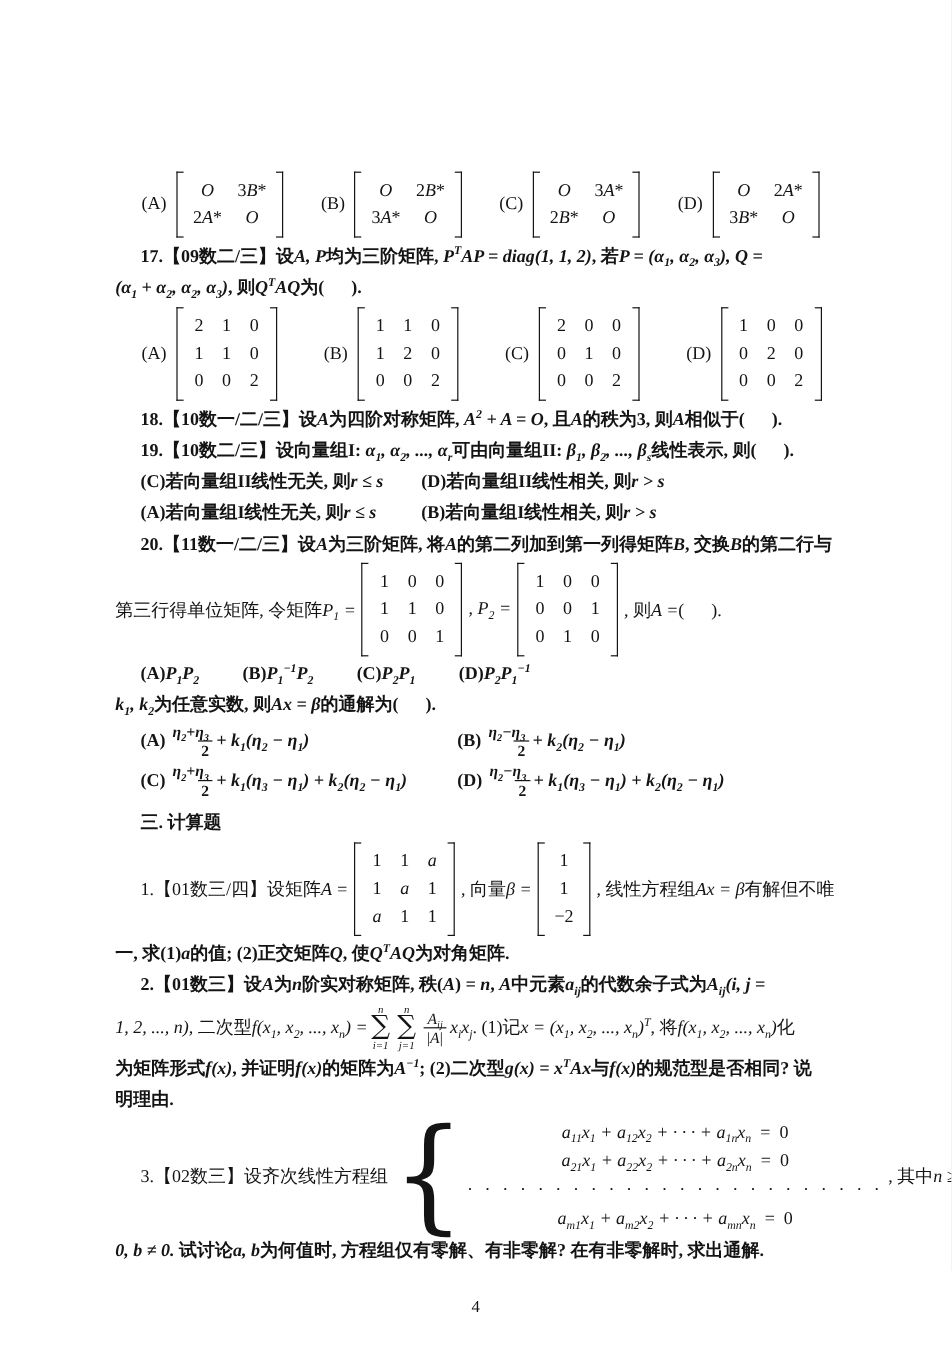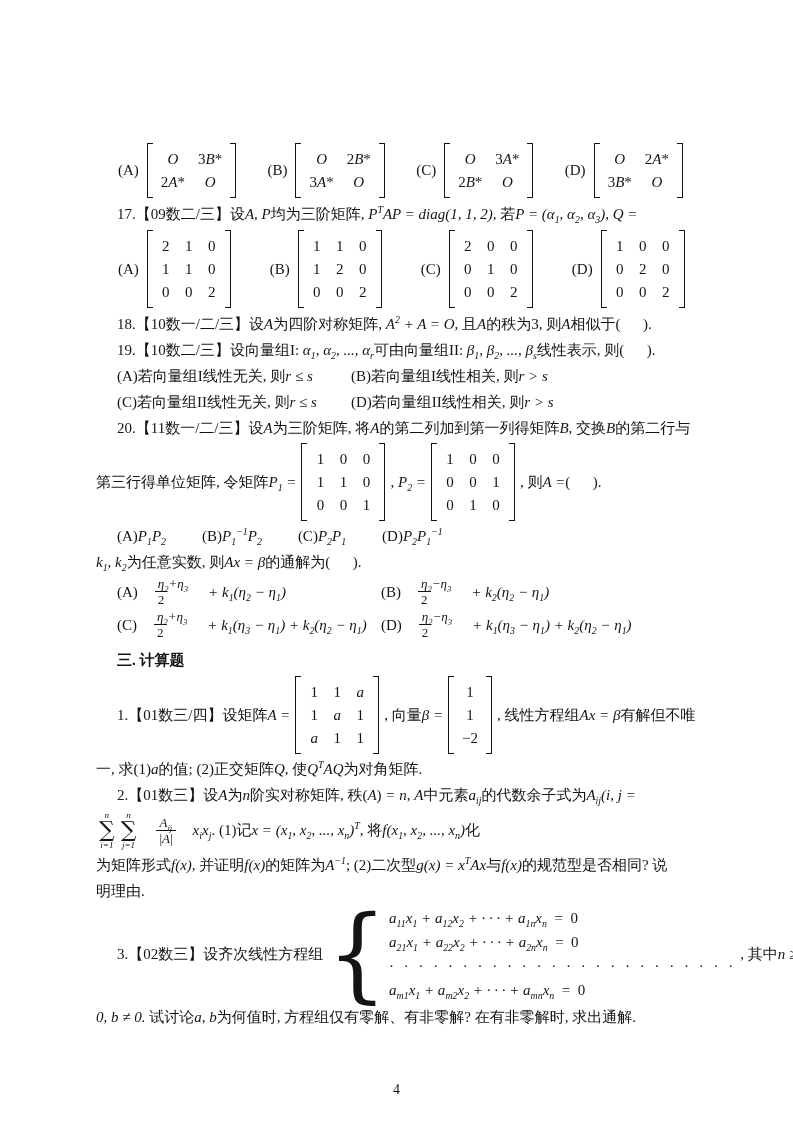--- a/index.html
+++ b/index.html
@@ -4,21 +4,21 @@
 <style>
   * { box-sizing: border-box; }
   html, body { margin:0; padding:0; background:#e9e9e9; }
   .page {
     position:relative; width:793px; height:1122px; margin:0 auto;
     background:#ffffff; color:#141414;
     font-family:"Liberation Serif","DejaVu Serif",serif; font-size:15px;
     overflow:hidden;
   }
   .content { position:absolute; left:96px; top:140px; width:604px; }
-  .line { margin:0; line-height:26px; white-space:nowrap; }
+  .line { margin:0; line-height:26px; white-space:nowrap;font-weight:bold; }
   .indent { text-indent:21px; }
   .pad-indent { padding-left:21px; }
   i { font-style:italic; }
   sub, sup { font-size:0.66em; line-height:0; }
 
   
   .matrix { display:inline-flex; align-items:stretch; vertical-align:middle; margin:0 5px; }
   .m-brack { width:6px; }
   .m-brack.left  { border-left:1.6px solid #141414; border-top:1.6px solid #141414; border-bottom:1.6px solid #141414; }
   .m-brack.right { border-right:1.6px solid #141414; border-top:1.6px solid #141414; border-bottom:1.6px solid #141414; }
@@ -38,34 +38,34 @@
   .two-col.q19 .col1 { width:234px; flex:0 0 auto; }
   .two-col.q21 .col1 { width:264px; flex:0 0 auto; }
   .optrow-tall { min-height:33px; }
   .optfrac { display:inline-flex; align-items:center; }
 
   
   .inline-row { display:flex; align-items:center; white-space:nowrap; margin:2px 0; }
   .inline-row > span { flex:0 0 auto; }
 
   
-  .frac { display:inline-flex; flex-direction:column; align-items:flex-start; margin:0 17px; font-size:13px; line-height:15px; vertical-align:middle; }
+  .frac { display:inline-flex; flex-direction:column; align-items:flex-end; margin:0 3px; font-size:13px; line-height:15px; vertical-align:middle; }
   .frac .num { padding:0 3px; }
   .frac .den { border-top:1px solid #141414; padding:0 3px; }
 
   
   .bigop { display:inline-flex; flex-direction:column; align-items:center; margin:0 3px; line-height:1; }
   .bigop .lim { font-size:9px; font-style:italic; line-height:10px; }
   .bigop .sigma { font-size:22px; line-height:20px; font-family:"DejaVu Serif",serif; }
 
   
   .system { display:inline-flex; align-items:center; margin:0 4px; }
   .sys-brace { font-size:94px; line-height:1; transform:scaleY(1.1); font-family:"DejaVu Serif",serif; font-weight:300; }
   .eqs { display:flex; flex-direction:column; padding-left:2px; }
-  .eq { line-height:24px; white-space:nowrap; }
+  .eq { line-height:24px; white-space:nowrap;text-align:center; }
   .eq.dots { letter-spacing:3px; }
 
   .section-title { font-weight:bold; margin:6px 0 3px 0; }
   .page-number { position:absolute; bottom:24px; left:0; width:100%; text-align:center; font-size:14px; }
 </style>
 </head>
 <body>
 
 <div class="page">
   <div class="content">
@@ -119,20 +119,21 @@
               <span class="m-cell">2<i>A</i>*</span>
               <span class="m-cell">3<i>B</i>*</span>
               <span class="m-cell"><i>O</i></span>
             </span>
             <span class="m-brack right"></span>
           </span>
       </span>
     </div>
 
     <p class="line indent">17.【09数二/三】设<i>A, P</i>均为三阶矩阵, <i>P<sup>T</sup>AP = diag(1, 1, 2)</i>, 若<i>P = (α<sub>1</sub>, α<sub>2</sub>, α<sub>3</sub>), Q =</i></p>
+    <p class="line"><i>(α<sub>1</sub> + α<sub>2</sub>, α<sub>2</sub>, α<sub>3</sub>)</i>, 则<i>Q<sup>T</sup>AQ</i>为(&nbsp;&nbsp;&nbsp;&nbsp;&nbsp;&nbsp;).</p>
     <div class="opts-row row-q17">
       <span class="opt">
         <span class="opt-label">(A)</span>
         <span class="matrix">
             <span class="m-brack left"></span>
             <span class="m-body" style="grid-template-columns: repeat(3, auto);">
               <span class="m-cell">2</span>
               <span class="m-cell">1</span>
               <span class="m-cell">0</span>
               <span class="m-cell">1</span>
@@ -197,27 +198,27 @@
               <span class="m-cell">2</span>
             </span>
             <span class="m-brack right"></span>
           </span>
       </span>
     </div>
 
     <p class="line indent">18.【10数一/二/三】设<i>A</i>为四阶对称矩阵, <i>A<sup>2</sup> + A = O</i>, 且<i>A</i>的秩为3, 则<i>A</i>相似于(&nbsp;&nbsp;&nbsp;&nbsp;&nbsp;&nbsp;).</p>
 
     <p class="line indent">19.【10数二/三】设向量组I: <i>α<sub>1</sub>, α<sub>2</sub>, ..., α<sub>r</sub></i>可由向量组II: <i>β<sub>1</sub>, β<sub>2</sub>, ..., β<sub>s</sub></i>线性表示, 则(&nbsp;&nbsp;&nbsp;&nbsp;&nbsp;&nbsp;).</p>
+    <div class="line pad-indent two-col q19">
+      <span class="col1">(C)若向量组II线性无关, 则<i>r ≤ s</i></span>
+      <span>(D)若向量组II线性相关, 则<i>r &gt; s</i></span>
+    </div>
     <div class="line pad-indent two-col q19">
       <span class="col1">(A)若向量组I线性无关, 则<i>r ≤ s</i></span>
       <span>(B)若向量组I线性相关, 则<i>r &gt; s</i></span>
-    </div>
-    <div class="line pad-indent two-col q19">
-      <span class="col1">(C)若向量组II线性无关, 则<i>r ≤ s</i></span>
-      <span>(D)若向量组II线性相关, 则<i>r &gt; s</i></span>
     </div>
 
     <p class="line indent">20.【11数一/二/三】设<i>A</i>为三阶矩阵, 将<i>A</i>的第二列加到第一列得矩阵<i>B</i>, 交换<i>B</i>的第二行与</p>
     <div class="inline-row">
       <span>第三行得单位矩阵, 令矩阵<i>P<sub>1</sub> =</i></span>
       <span class="matrix">
           <span class="m-brack left"></span>
           <span class="m-body" style="grid-template-columns: repeat(3, auto);">
             <span class="m-cell">1</span>
             <span class="m-cell">0</span>
@@ -322,20 +323,21 @@
             <span class="m-cell">−2</span>
           </span>
           <span class="m-brack right"></span>
         </span>
       <span>, 线性方程组<i>Ax = β</i>有解但不唯</span>
     </div>
     <p class="line">一, 求(1)<i>a</i>的值; (2)正交矩阵<i>Q</i>, 使<i>Q<sup>T</sup>AQ</i>为对角矩阵.</p>
 
     <p class="line indent">2.【01数三】设<i>A</i>为<i>n</i>阶实对称矩阵, 秩(<i>A</i>) <i>= n</i>, <i>A</i>中元素<i>a<sub>ij</sub></i>的代数余子式为<i>A<sub>ij</sub>(i, j =</i></p>
     <div class="inline-row">
+      <span><i>1, 2, ..., n)</i>, 二次型<i>f(x<sub>1</sub>, x<sub>2</sub>, ..., x<sub>n</sub>) =</i></span>
       <span class="bigop">
         <span class="lim">n</span>
         <span class="sigma">∑</span>
         <span class="lim">i=1</span>
       </span>
       <span class="bigop">
         <span class="lim">n</span>
         <span class="sigma">∑</span>
         <span class="lim">j=1</span>
       </span>

